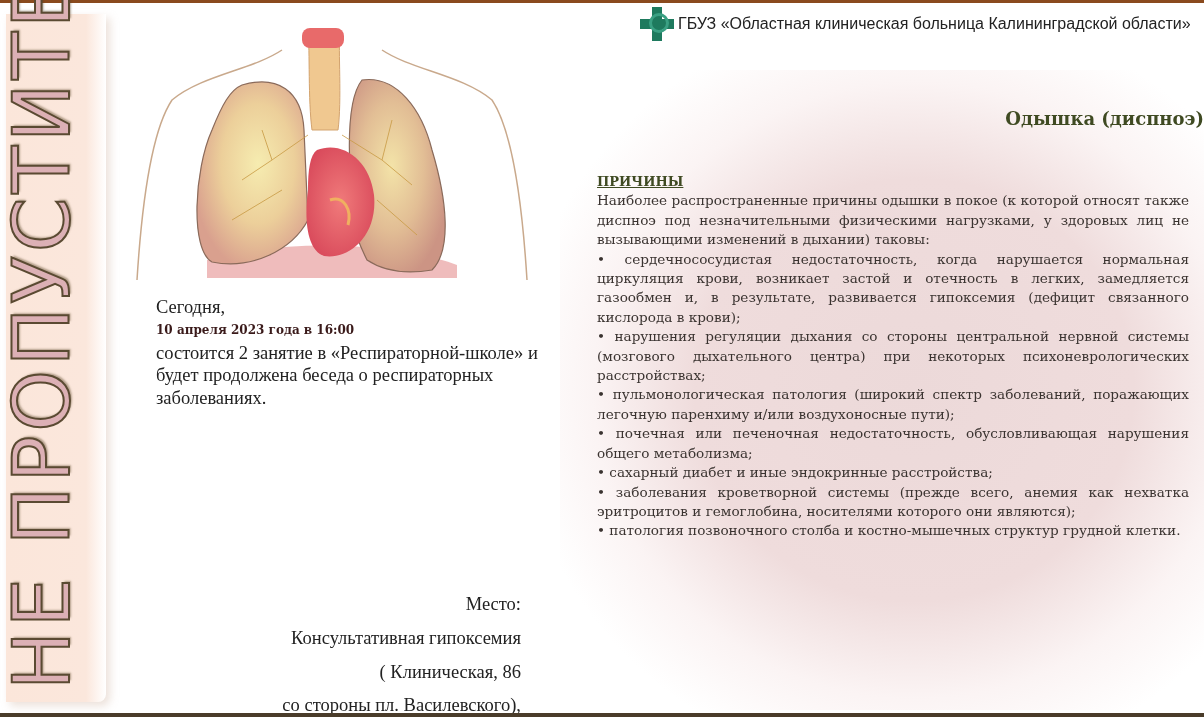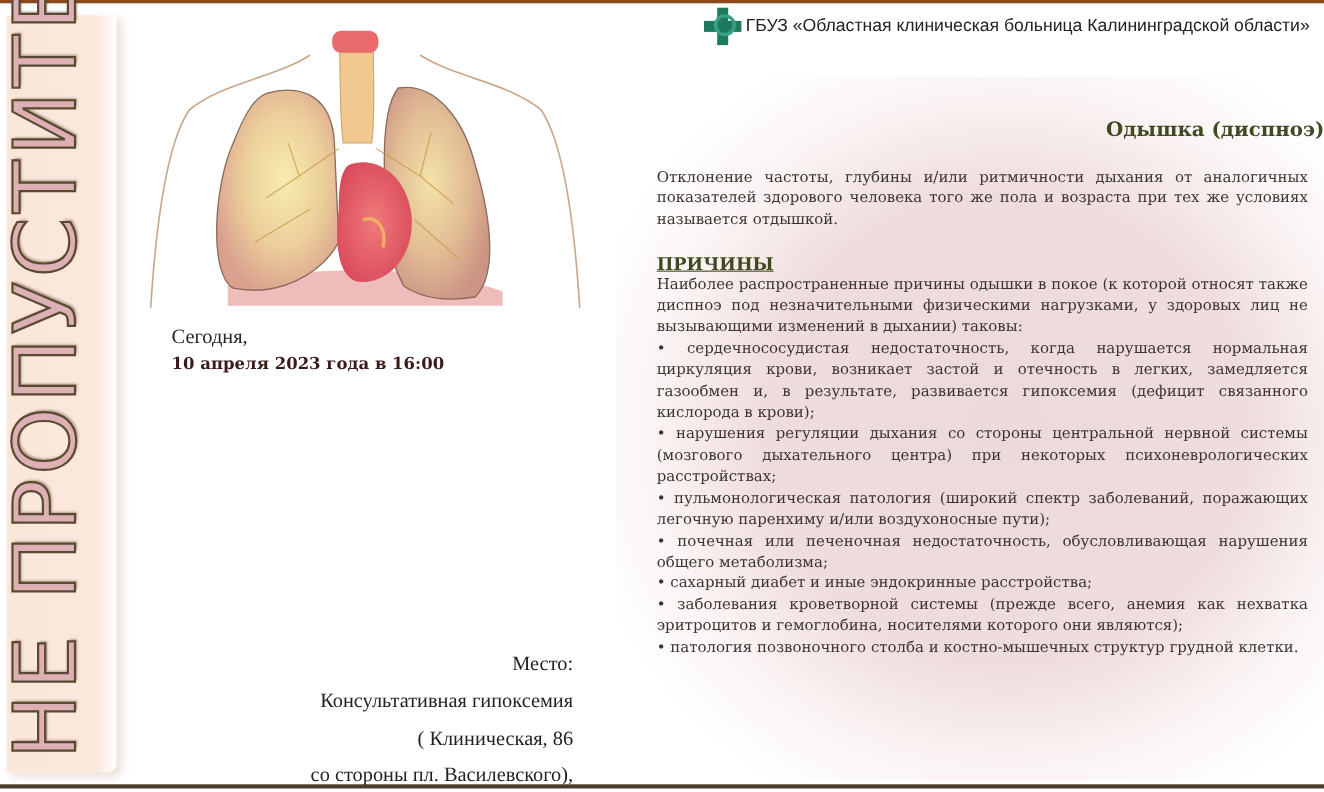--- a/index.html
+++ b/index.html
@@ -48,21 +48,21 @@
   
   .illustration {
     position:absolute; left:112px; top:20px; width:440px; height:270px;
   }
 
   
   .announce {
     position:absolute; left:156px; top:296px; width:410px;
     font-family:"Liberation Serif", serif; font-size:18.5px; line-height:22.8px; color:#222;
   }
-  .announce .date { font-weight:bold; color:#3a1a1a; font-family:"DejaVu Serif", serif; font-size:15px; }
+  .announce .date { font-weight:bold; color:#3a1a1a; font-family:"DejaVu Serif", serif; font-size:12px; }
   .announce p { margin:0; }
 
   .place {
     position:absolute; left:220px; top:582px; width:312px;
     text-align:right;
     font-family:"Liberation Serif", serif; font-size:18.5px; line-height:22.8px; color:#222;
   }
   .place p { margin:11px; }
 
   
@@ -75,21 +75,21 @@
     font-family:"DejaVu Serif", serif; font-weight:bold; font-size:18px; color:#3f4a22;
   }
   .panel-body {
     position:absolute; left:597px; top:152px; width:592px;
     font-family:"DejaVu Serif", serif; font-size:13.6px; line-height:19.4px; color:#3a3330;
     text-align:justify;
   }
   .panel-body p { margin:0; }
   .panel-body .gap { height:20px; }
   .causes-head {
-    font-weight:bold; text-decoration:underline; color:#3f4a22; font-size:16px;
+    font-weight:bold; text-decoration:underline; color:#3f4a22; font-size:13px;
   }
   .bullet { margin:0; }
 </style>
 </head>
 <body>
 
 <div class="top-border"></div>
 
 <div class="side-banner"></div>
 <div class="side-title">НЕ ПРОПУСТИТЕ</div>
@@ -144,34 +144,34 @@
       <path d="M230 115 L270 140 L300 165"></path>
         <path d="M270 140 L280 100"></path>
         <path d="M265 180 L305 215"></path>
     </g>
   </svg>
 </div>
 
 <div class="announce">
   <p>Сегодня,</p>
   <p class="date">10 апреля 2023 года в 16:00</p>
+  <p>состоится 2  занятие в «Респираторной-школе» и будет продолжена беседа о респираторных заболеваниях.</p>
 </div>
 
 <div class="place">
   <p>Место:</p>
   <p>Консультативная гипоксемия</p>
   <p>( Клиническая, 86</p>
   <p>со стороны пл. Василевского),</p>
   <p>кабинет 209.</p>
 </div>
 
 <div class="panel-bg"></div>
 <div class="panel-title">Одышка (диспноэ)</div>
 <div class="panel-body">
-  <p>Отклонение частоты, глубины и/или ритмичности дыхания от аналогичных показателей здорового человека того же пола и возраста при тех же условиях называется отдышкой.</p>
   <div class="gap"></div>
   <p class="causes-head">ПРИЧИНЫ</p>
   <p>Наиболее распространенные причины одышки в покое (к которой относят также диспноэ под незначительными физическими нагрузками, у здоровых лиц не вызывающими изменений в дыхании) таковы:</p>
   <p class="bullet">• сердечнососудистая недостаточность, когда нарушается нормальная циркуляция крови, возникает застой и отечность в легких, замедляется газообмен и, в результате, развивается гипоксемия (дефицит связанного кислорода в крови);</p>
   <p class="bullet"> • нарушения регуляции дыхания со стороны центральной нервной системы (мозгового дыхательного центра) при некоторых психоневрологических расстройствах;</p>
   <p class="bullet">• пульмонологическая патология (широкий спектр заболеваний, поражающих легочную паренхиму и/или воздухоносные пути);</p>
   <p class="bullet"> • почечная или печеночная недостаточность, обусловливающая нарушения общего метаболизма;</p>
   <p class="bullet">• сахарный диабет и иные эндокринные расстройства;</p>
   <p class="bullet">• заболевания кроветворной системы (прежде всего, анемия как нехватка эритроцитов и гемоглобина, носителями которого они являются);</p>
   <p class="bullet">• патология позвоночного столба и костно-мышечных структур грудной клетки.</p>

